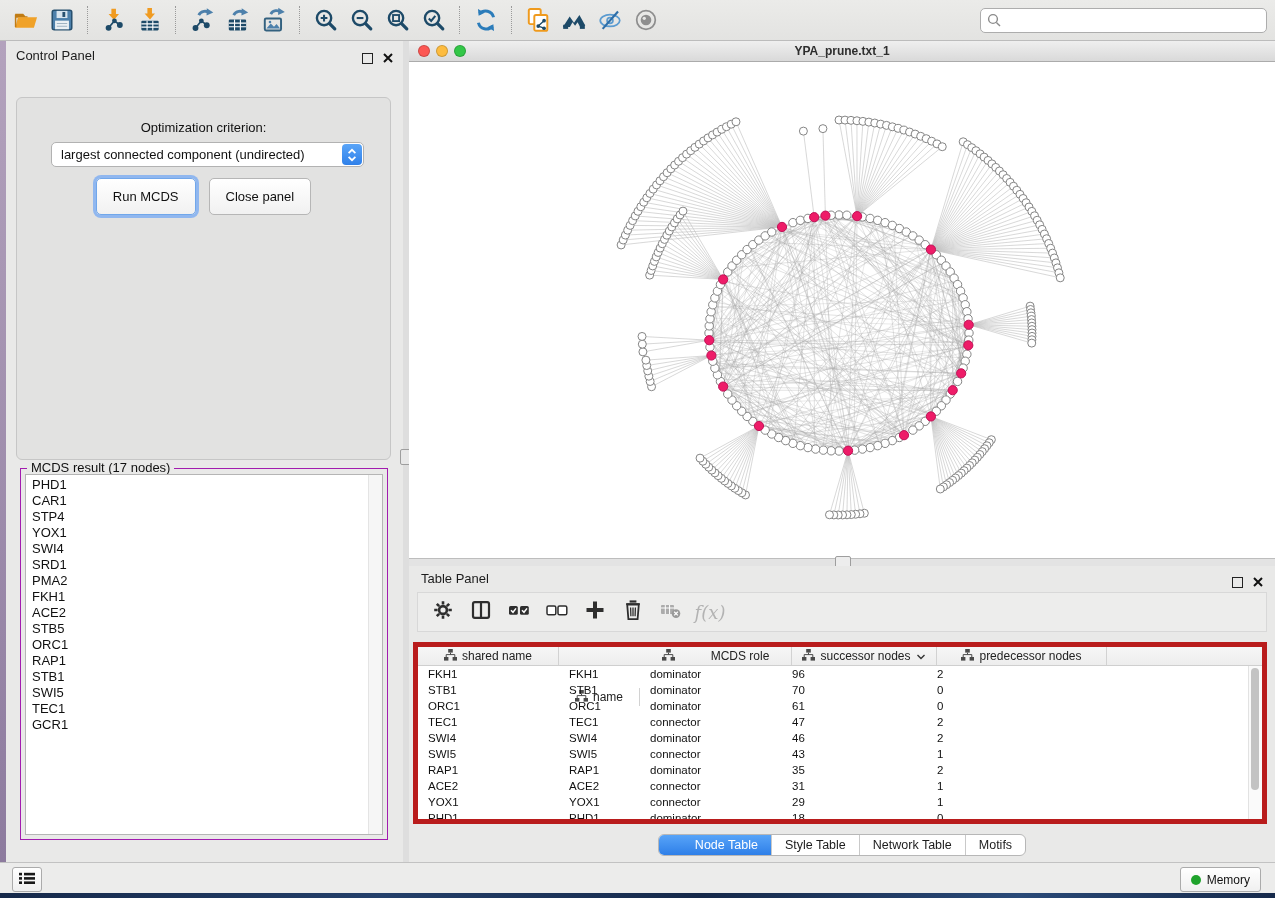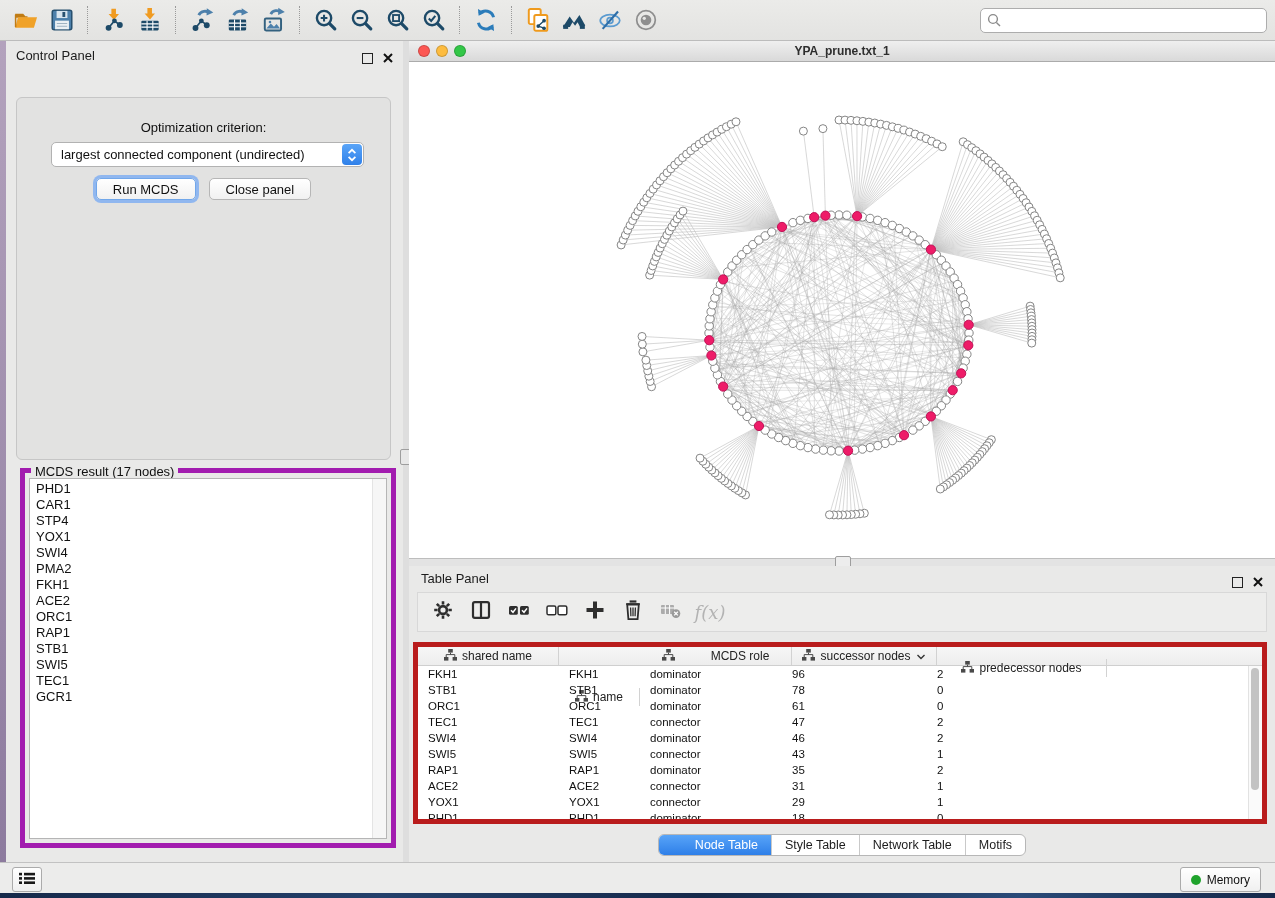--- a/index.html
+++ b/index.html
@@ -31,24 +31,24 @@
   .tab.sel{background:linear-gradient(#58a4f8,#2e7fe8);color:#fff;}
   .cp-box{position:absolute;left:10px;top:56px;width:375px;height:363px;background:#e2e2e1;
           border:1px solid #c6c6c6;border-radius:6px;box-sizing:border-box;}
   .crit-label{position:absolute;left:0;top:22px;width:100%;text-align:center;font-size:13px;color:#111;}
   .combo{position:absolute;left:34px;top:44px;width:313px;height:25px;background:#fff;border:1px solid #b2b2b2;
          border-radius:5px;box-sizing:border-box;display:flex;align-items:center;}
   .combo-text{flex:1;font-size:13px;padding-left:9px;color:#111;white-space:nowrap;overflow:hidden;}
   .combo-step{width:20px;height:21px;margin-right:1px;border-radius:4px;background:linear-gradient(#5aa5f8,#2f80e9);
               display:flex;align-items:center;justify-content:center;}
   .btnrow{position:absolute;left:0;top:80px;width:100%;display:flex;justify-content:center;gap:13px;}
-  .mbtn{height:22px;padding:0 16px;font-size:13px;line-height:21px;background:linear-gradient(#fff,#f1f1f1);
+  .mbtn{height:37px;padding:0 16px;font-size:13px;line-height:21px;background:linear-gradient(#fff,#f1f1f1);
         border:1px solid #b6b6b6;border-radius:5px;color:#111;font-family:"Liberation Sans",sans-serif;}
   .mbtn.focused{box-shadow:0 0 0 3px rgba(110,165,245,.7);border-color:#71a7ea;}
-  .groupbox{position:absolute;left:14px;top:427px;width:366px;height:370px;border:5px solid #a21caf;background:#e9e9e8;text-decoration:underline;}
+  .groupbox{position:absolute;left:14px;top:427px;width:366px;height:370px;border:1px solid #a21caf;background:#e9e9e8;text-decoration:underline;}
   .groupbox .glabel{position:absolute;top:-9px;left:6px;background:#e9e9e8;padding:0 4px;font-size:13px;color:#111;}
   .glist{position:absolute;left:4px;top:5px;right:4px;bottom:4px;background:#fff;border:1px solid #b5b5b5;overflow:hidden;}
   .glist ul{margin:0;padding:2px 0 0 6px;list-style:none;font-size:13px;line-height:16px;color:#111;}
   .glist .scrolltrack{position:absolute;right:0;top:0;width:13px;height:100%;background:#f6f6f6;border-left:1px solid #e4e4e4;}
   
   .vsplit{position:absolute;left:403px;top:0;width:6px;height:821px;background:#dedede;border-right:1px solid #b3b3b3;}
   .vsplit .grip{position:absolute;left:-3px;top:408px;width:11px;height:14px;background:#e8e8e8;border:1px solid #9e9e9e;border-radius:2px;}
   .hsplit{position:absolute;left:409px;top:517px;width:866px;height:8px;background:#e3e3e3;border-top:1px solid #bdbdbd;border-bottom:1px solid #bdbdbd;}
   .hsplit .grip{position:absolute;left:426px;top:-3px;width:14px;height:11px;background:#ededed;border:1px solid #9e9e9e;border-radius:2px;}
   
@@ -300,23 +300,25 @@
       </div>
       <div class="groupbox">
         <span class="glabel">MCDS result (17 nodes)</span>
         <div class="glist">
           <ul id="mcds-list">
               <li>PHD1</li>
               <li>CAR1</li>
               <li>STP4</li>
               <li>YOX1</li>
               <li>SWI4</li>
+              <li>SRD1</li>
               <li>PMA2</li>
               <li>FKH1</li>
               <li>ACE2</li>
+              <li>STB5</li>
               <li>ORC1</li>
               <li>RAP1</li>
               <li>STB1</li>
               <li>SWI5</li>
               <li>TEC1</li>
               <li>GCR1</li>
             </ul>
           <div class="scrolltrack"></div>
         </div>
       </div>
@@ -1231,21 +1233,21 @@
                   <rect x="4.2" y="0" width="4.6" height="3.6" fill="#4a4a4a"></rect>
                   <path d="M6.5 3.6v2M2.2 8.2V5.6h8.6v2.6" stroke="#4a4a4a" fill="none"></path>
                   <rect x="0" y="8" width="4.4" height="3.6" fill="#4a4a4a"></rect>
                   <rect x="8.6" y="8" width="4.4" height="3.6" fill="#4a4a4a"></rect>
                 </svg></span>
               <span>successor nodes</span>
               <span><svg width="10" height="6" viewBox="0 0 10 6">
                   <path d="M1.5 1l3.5 3.5L8.5 1" stroke="#333" fill="none" stroke-width="1.4"></path>
                 </svg></span>
             </div>
-            <div class="th" style="width: 170px; margin-top: 12px;">
+            <div class="th" style="width: 170px;">
               <span><svg width="13" height="12" viewBox="0 0 13 12">
                   <rect x="4.2" y="0" width="4.6" height="3.6" fill="#4a4a4a"></rect>
                   <path d="M6.5 3.6v2M2.2 8.2V5.6h8.6v2.6" stroke="#4a4a4a" fill="none"></path>
                   <rect x="0" y="8" width="4.4" height="3.6" fill="#4a4a4a"></rect>
                   <rect x="8.6" y="8" width="4.4" height="3.6" fill="#4a4a4a"></rect>
                 </svg></span>
               <span>predecessor nodes</span>
             </div>
           </div>
         <div id="tbody">
@@ -1253,21 +1255,21 @@
               <div class="td left" style="width: 141px;">FKH1</div>
               <div class="td left" style="width: 81px;">FKH1</div>
               <div class="td left" style="width: 152px;">dominator</div>
               <div class="td right" style="width: 145px;">96</div>
               <div class="td right" style="width: 170px;">2</div>
             </div>
             <div class="trow">
               <div class="td left" style="width: 141px;">STB1</div>
               <div class="td left" style="width: 81px;">STB1</div>
               <div class="td left" style="width: 152px;">dominator</div>
-              <div class="td right" style="width: 145px;">78</div>
+              <div class="td right" style="width: 145px;">70</div>
               <div class="td right" style="width: 170px;">0</div>
             </div>
             <div class="trow">
               <div class="td left" style="width: 141px;">ORC1</div>
               <div class="td left" style="width: 81px;">ORC1</div>
               <div class="td left" style="width: 152px;">dominator</div>
               <div class="td right" style="width: 145px;">61</div>
               <div class="td right" style="width: 170px;">0</div>
             </div>
             <div class="trow">

